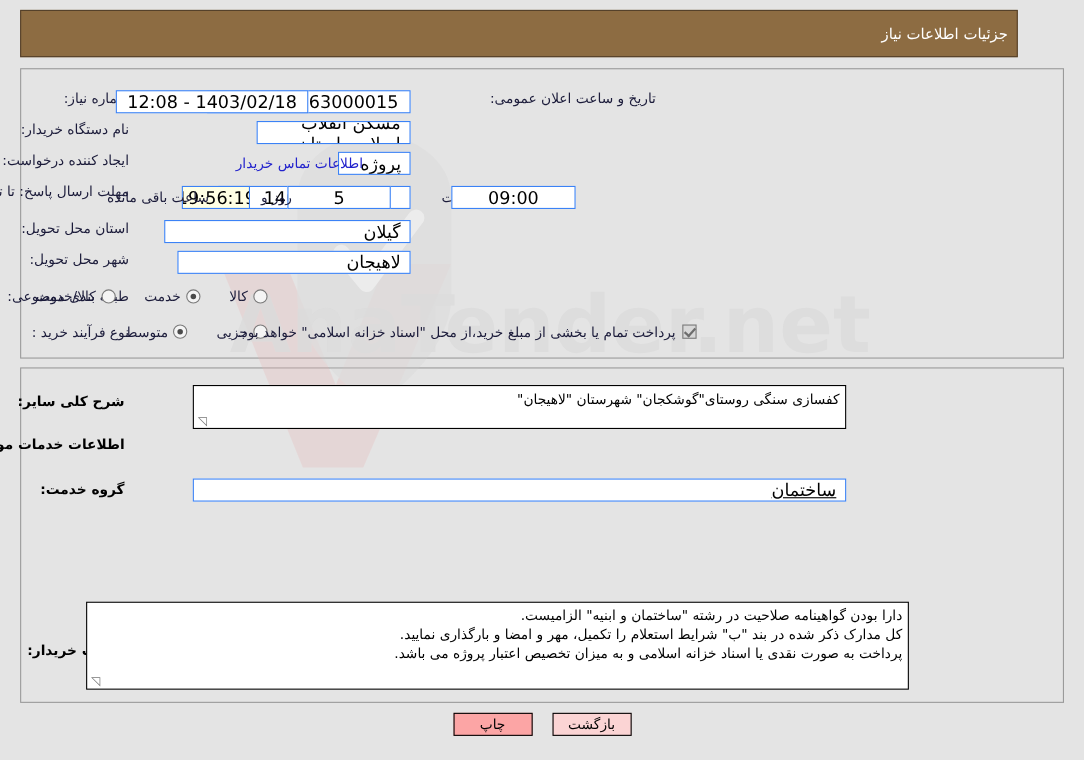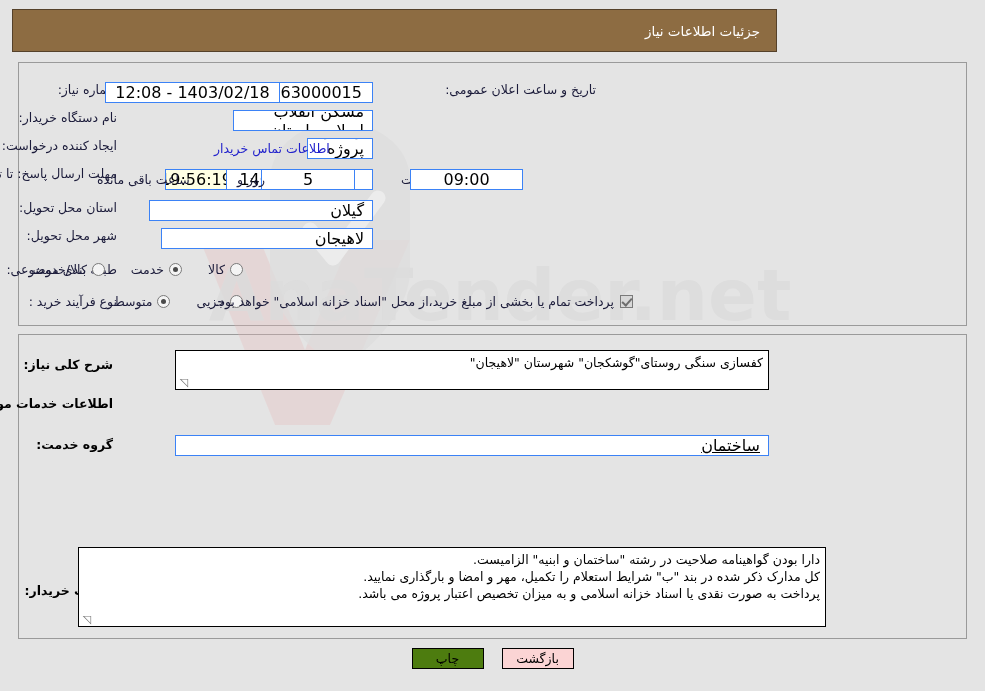--- a/index.html
+++ b/index.html
@@ -23,28 +23,28 @@
     position: absolute;
     left: 0; top: 0; width: 985px; height: 691px;
     pointer-events: none;
     z-index: 5;
     opacity: .30;
   }
 
   
   .titlebar {
     position: absolute;
-    left: 12px; top: 9px;
-    width: 765px; height: 43px;
+    left: 18px; top: 9px;
+    width: 907px; height: 43px;
     background: #8d6c42;
     border: 1px solid #55412a;
     display: flex;
     align-items: center;
     justify-content: flex-start;
-    padding: 0 16px;
+    padding: 0 8px;
     z-index: 2;
   }
   .titlebar .t {
     color: #ffffff;
     font-size: 13.5px;
     letter-spacing: .2px;
   }
 
   
   .panel {
@@ -198,21 +198,21 @@
     height: 21px;
     min-width: 72px;
     font-size: 12.5px;
     color: #000;
     display: flex;
     align-items: center;
     justify-content: center;
     cursor: pointer;
     font-family: "DejaVu Sans", "Liberation Sans", sans-serif;
   }
-  .btn.print  { background: #4d7c0f; }
+  .btn.print  { background: #fca5a5; }
   .btn.back   { background: #fbd4d4; }
 </style>
 </head>
 <body>
 
 <div id="page">
 
   <svg class="watermark" viewBox="0 0 985 691" xmlns="http://www.w3.org/2000/svg">
     <g transform="translate(200,240)">
       <path d="M0,0 L60,0 L105,110 L150,0 L210,0 L130,185 L75,185 Z" fill="#e7b9b9"></path>
@@ -301,21 +301,21 @@
       <span class="radio-label">متوسط</span>
     </div>
   </div>
   <div class="row" style="right:352px; top:294px; z-index:6;">
     <span class="chk on" id="pay-chk"></span>
     <span class="lbl">پرداخت تمام یا بخشی از مبلغ خرید،از محل "اسناد خزانه اسلامی" خواهد بود.</span>
   </div>
 
   <div class="panel" id="panel-bottom"></div>
 
-  <span class="lbl bold" style="position:absolute; right:872px; top:357px; z-index:6;">شرح کلی نیاز:</span>
+  <span class="lbl bold" style="position:absolute; right:872px; top:357px; z-index:6;">شرح کلی سایر:</span>
   <div class="ta" style="position:absolute; right:216px; left:175px; top:350px; height:40px; z-index:6;">
     <span>کفسازی سنگی روستای"گوشکجان" شهرستان "لاهیجان"</span>
     <span class="grip">◹</span>
   </div>
 
   <span class="lbl bold" style="position:absolute; right:872px; top:396px; z-index:6;">اطلاعات خدمات مورد نیاز</span>
 
   <span class="lbl bold" style="position:absolute; right:872px; top:437px; z-index:6;">گروه خدمت:</span>
   <div class="fld rtl-text" style="position:absolute; right:216px; left:175px; top:435px; z-index:6;text-decoration:underline;">ساختمان</div>
 

